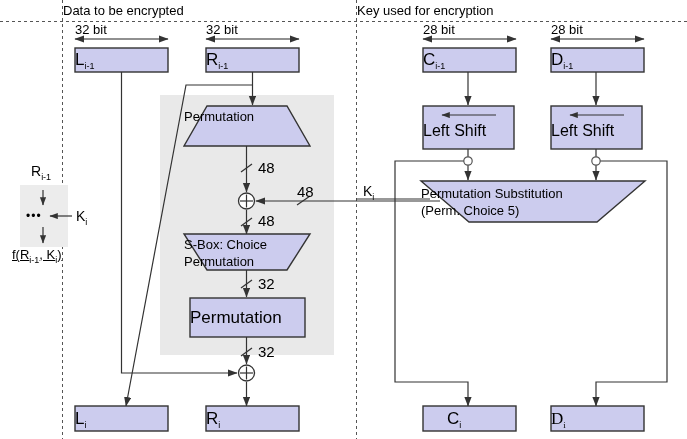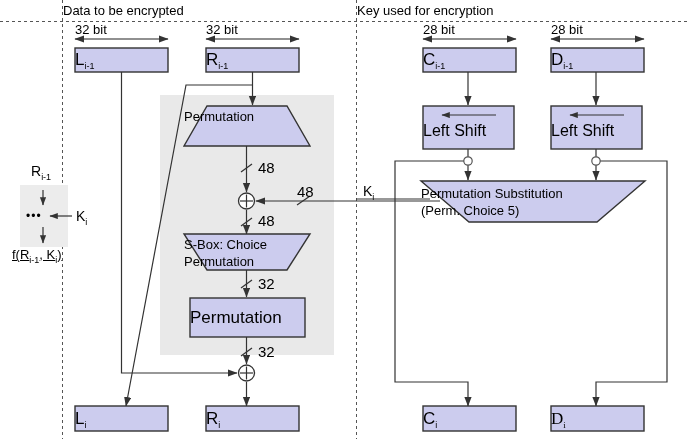--- a/index.html
+++ b/index.html
@@ -181,21 +181,21 @@
   <div class="lbl" style="left:363px;top:183px;font-size:14px;">
     <span>K</span><sub>i</sub>
   </div>
 
   <div class="hdr" style="left:75px;top:409px;width:97px;font-size:17px;">
     <span>L</span><sub>i</sub>
   </div>
   <div class="hdr" style="left:206px;top:409px;width:93px;font-size:17px;">
     <span>R</span><sub>i</sub>
   </div>
-  <div class="hdr" style="left:423px;top:409px;width:93px;font-size:17px;">
+  <div class="hdr" style="left:423px;top:409px;width:93px;font-size:17px;padding-left:24px;">
     <span>C</span><sub>i</sub>
   </div>
   <div class="hdr" style="left:551px;top:409px;width:93px;font-size:17px;font-family:Liberation Serif, serif;">
     <span>D</span><sub>i</sub>
   </div>
 
   <div class="lbl" style="left:31px;top:163px;font-size:14px;">
     <span>R</span><sub>i-1</sub>
   </div>
   <div class="lbl" style="left:26px;top:209px;font-size:12px;letter-spacing:1px;">•••</div>

